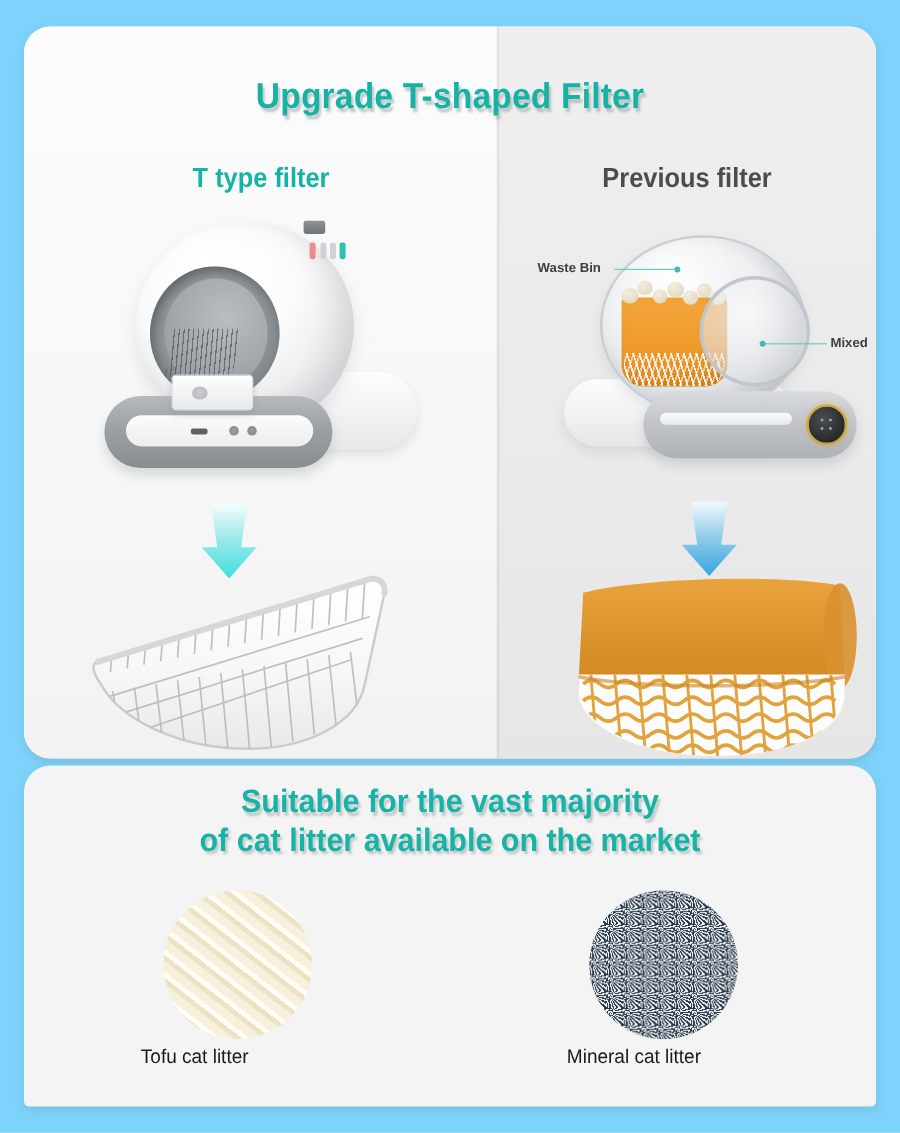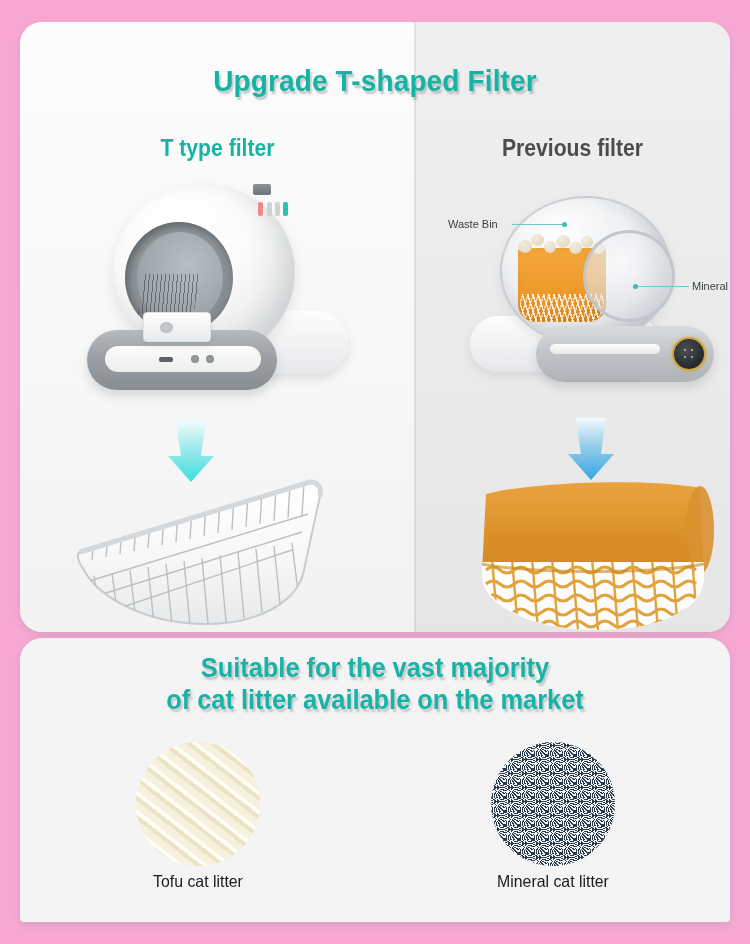--- a/index.html
+++ b/index.html
@@ -2,21 +2,21 @@
 <html><head>
 <meta charset="utf-8">
 <style>
   * { box-sizing: border-box; margin: 0; padding: 0; }
   html, body {
     width: 750px; height: 944px;
     font-family: "Liberation Sans", sans-serif;
     background: #b8e8e5;
     overflow: hidden;
   }
-  .page { position: relative; width: 750px; height: 944px; background: #f9a8d4; }
+  .page { position: relative; width: 750px; height: 944px; background: #7dd3fc; }
 
   
   .card-top {
     position: absolute; left: 20px; top: 22px;
     width: 710px; height: 610px;
     border-radius: 22px;
     overflow: hidden;
     box-shadow: 0 3px 8px rgba(120,140,145,.25);
     background: #fafafa;
   }
@@ -187,21 +187,21 @@
   .pr-panel::after {
     content: ""; position: absolute; left: 9px; top: 9px; width: 12px; height: 12px;
     background:
       radial-gradient(circle at 2px 2px, #9aa0a5 1px, transparent 1.4px),
       radial-gradient(circle at 9px 2px, #9aa0a5 1px, transparent 1.4px),
       radial-gradient(circle at 2px 9px, #9aa0a5 1px, transparent 1.4px),
       radial-gradient(circle at 9px 9px, #9aa0a5 1px, transparent 1.4px);
   }
 
   
-  .callout { position: absolute; font-size: 11px; color: #3c4044; font-weight: normal; white-space: nowrap; }
+  .callout { position: absolute; font-size: 11px; color: #3c4044; font-weight: bold; white-space: nowrap; }
   .co-waste { left: 428px; top: 196px; }
   .co-barrel { left: 672px; top: 258px; }
   .lead { position: absolute; height: 1px; background: #6fc9c6; }
   .lead-dot { position: absolute; width: 5px; height: 5px; border-radius: 50%; background: #45b9b4; }
 
   
   .arrow { position: absolute; width: 54px; height: 62px; }
   .arrow-l { left: 144px; top: 398px; }
   .arrow-r { left: 544px; top: 396px; }
 
@@ -222,21 +222,21 @@
     position: absolute; left: 0; top: 14px; width: 710px;
     text-align: center; color: #17b3a6;
     font-size: 27px; font-weight: bold; line-height: 32px;
     text-shadow: 2px 3px 2px rgba(150,155,158,.5);
     transform: scaleX(.94);
   }
   .litter-row {
     position: absolute; left: 0; top: 104px; width: 710px;
     display: flex; justify-content: space-around; align-items: flex-start;
   }
-  .litter-item { width: 168px; text-align: center; }
+  .litter-item { width: 168px; text-align: left; }
   .litter-circle {
     width: 124px; height: 124px; border-radius: 50%;
     margin: 0 auto 6px; overflow: hidden; position: relative;
   }
   .litter-label { font-size: 16.5px; color: #1a1a1a; white-space: nowrap; transform: scaleX(.96); }
 
   .c-tofu {
     background:
       repeating-linear-gradient(38deg, #f6f0dc 0 7px, #ece3c6 7px 11px, #fffdf4 11px 15px),
       repeating-linear-gradient(-52deg, rgba(210,198,160,.55) 0 5px, rgba(255,253,243,.5) 5px 13px),
@@ -317,21 +317,21 @@
       <div class="pr-barrel"></div>
       <div class="pr-drawer"></div>
       <div class="pr-drawer-strip"></div>
       <div class="pr-panel"></div>
     </div>
 
     <div class="callout co-waste">Waste Bin</div>
     <div class="lead" style="left:492px; top:202px; width:52px;"></div>
     <div class="lead-dot" style="left:542px; top:200px;"></div>
 
-    <div class="callout co-barrel">Mineral</div>
+    <div class="callout co-barrel">Mixed</div>
     <div class="lead" style="left:617px; top:264px; width:52px;"></div>
     <div class="lead-dot" style="left:613px; top:262px;"></div>
 
     <div class="arrow arrow-l">
       <svg viewBox="0 0 54 62" width="54" height="62">
         <defs>
           <linearGradient id="gcy" x1="0" y1="0" x2="0" y2="1">
             <stop offset="0%" stop-color="#f4fdfd"></stop>
             <stop offset="45%" stop-color="#9fe9ea"></stop>
             <stop offset="100%" stop-color="#3ddfe0"></stop>

